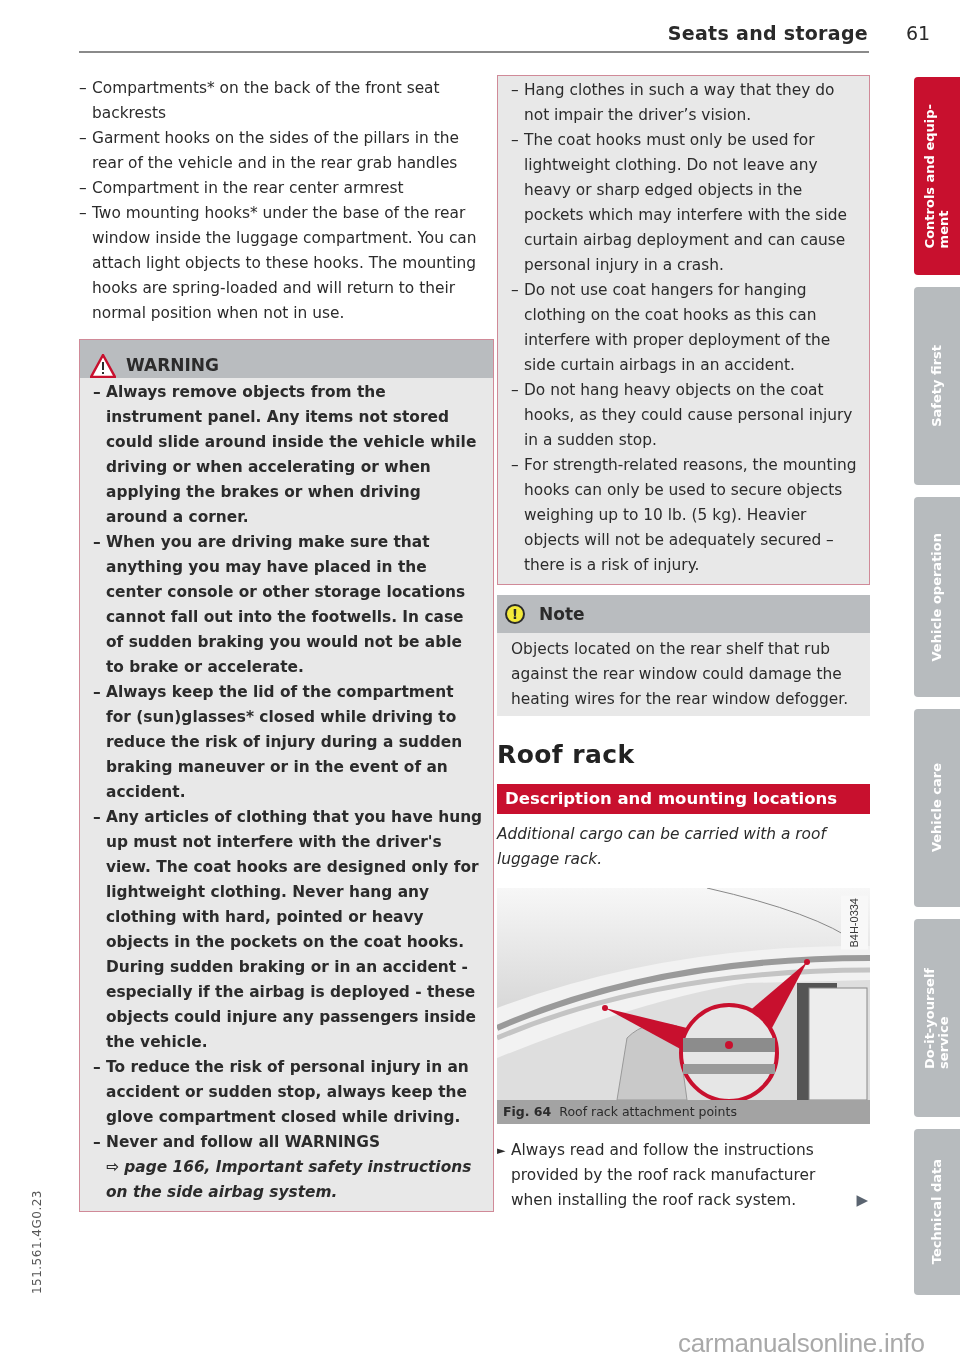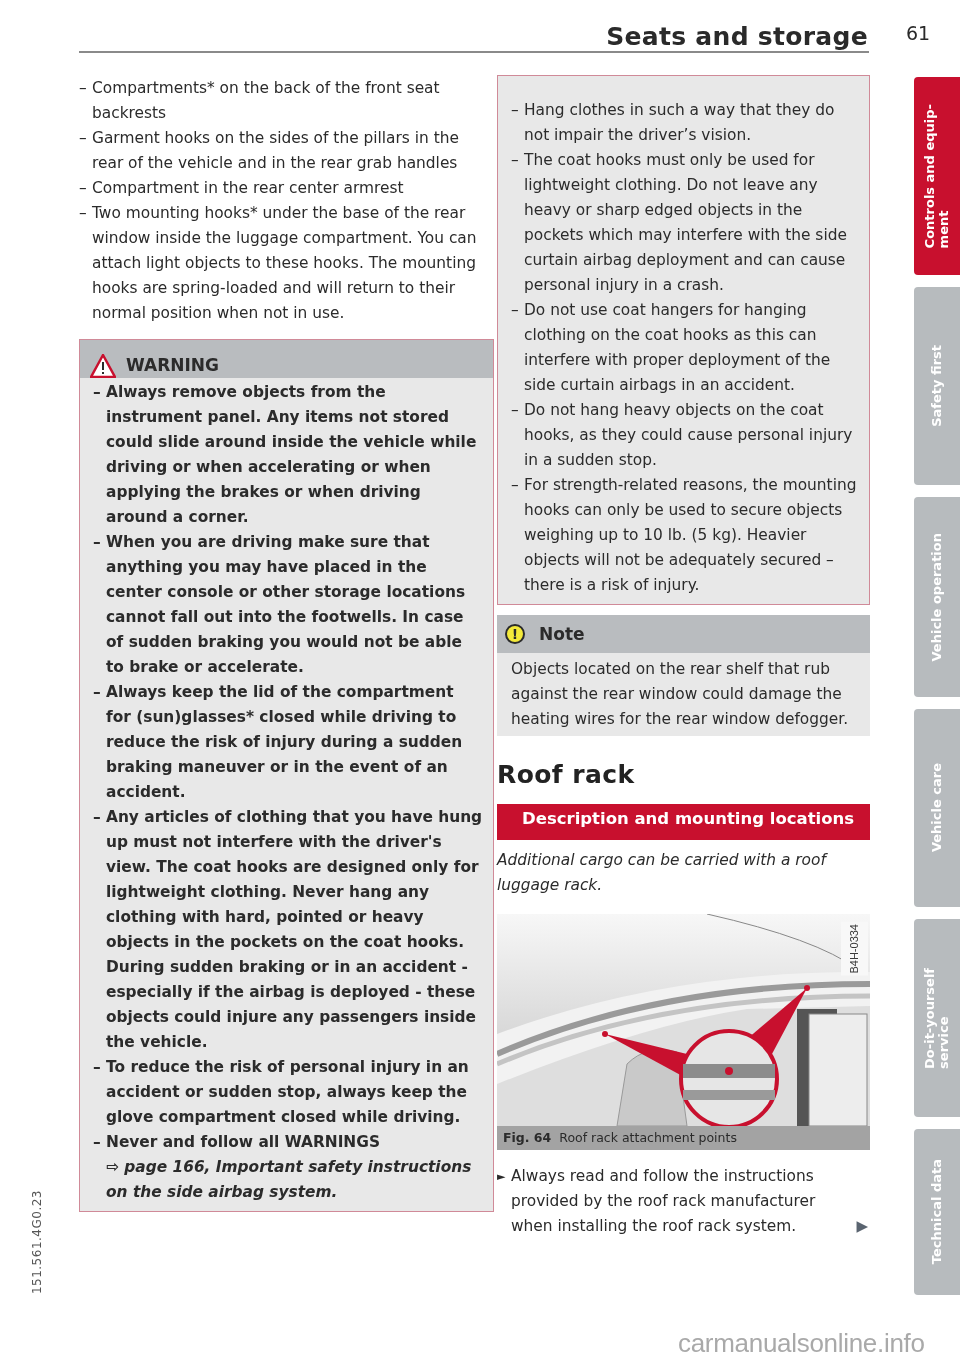--- a/index.html
+++ b/index.html
@@ -3,21 +3,21 @@
   <meta charset="utf-8">
   <style>
     html, body { margin: 0; padding: 0; }
     body {
       width: 960px; height: 1361px; position: relative; overflow: hidden;
       background: #ffffff; color: #2b2b2b;
       font-family: "DejaVu Sans", "Liberation Sans", sans-serif;
     }
     .header-rule { position: absolute; left: 79px; top: 51px; width: 790px; height: 2px; background: #8a8a8a; }
     .header-title {
-      position: absolute; right: 92px; top: 22px; font-size: 25px; font-weight: bold; color: #2a2a2a;
+      position: absolute; right: 92px; top: 22px; font-size: 19px; font-weight: bold; color: #2a2a2a;
       letter-spacing: 0.3px;
     }
     .page-number { position: absolute; left: 906px; top: 22px; font-size: 19px; font-weight: normal; color: #2a2a2a; }
 
     .col { position: absolute; font-size: 15.4px; line-height: 25px; }
     .col-left { left: 79px; top: 76px; width: 415px; }
     .col-right { left: 497px; top: 76px; width: 373px; }
 
     ul.dash { list-style: none; margin: 0; padding: 0; }
     ul.dash li { position: relative; padding-left: 13px; }
@@ -26,38 +26,38 @@
     .warn-box {
       border: 1px solid #d08a98; background: #e8e8e8; margin-top: 13px;
     }
     .warn-box .box-head {
       background: #b9bcbf; height: 38px; display: flex; align-items: flex-end; padding-left: 10px;
       font-size: 17px; font-weight: bold; color: #2b2b2b;
     }
     .warn-box .box-body { padding: 2px 10px 6px 13px; font-weight: bold; }
     .warn-icon { width: 26px; height: 24px; margin-right: 10px; }
 
-    .cont-box { border: 1px solid #d08a98; background: #e8e8e8; padding: 22px 10px 6px 13px; margin-top: -1px; }
+    .cont-box { border: 1px solid #d08a98; background: #e8e8e8; padding: 2px 10px 6px 13px; margin-top: -1px; }
 
     .note-box { background: #e8e8e8; margin-top: 10px; }
     .note-box .box-head {
       background: #b9bcbf; height: 38px; display: flex; align-items: center; padding-left: 8px;
       font-size: 17px; font-weight: bold;
     }
     .note-icon {
       width: 20px; height: 20px; border-radius: 50%; background: #f4ea3a; border: 2px solid #2b2b2b;
       display: flex; align-items: center; justify-content: center; font-size: 14px; font-weight: bold;
       margin-right: 14px; box-sizing: border-box;
     }
     .note-box .box-body { padding: 4px 14px 4px 14px; }
 
     .section-title { font-size: 25px; font-weight: bold; color: #222; margin-top: 22px; line-height: 34px; letter-spacing: 0.4px; }
     .subsection-bar {
-      background: #c8102e; color: #ffffff; font-size: 16.5px; font-weight: bold; height: 36px; line-height: 30px;
-      padding-left: 25px; margin-top: 12px;
+      background: #c8102e; color: #ffffff; font-size: 16.5px; font-weight: bold; height: 30px; line-height: 30px;
+      padding-left: 8px; margin-top: 12px;
     }
     .intro { font-style: italic; margin-top: 8px; padding-right: 10px; }
 
     .figure { margin-top: 16px; width: 373px; }
     .figure-img { position: relative; width: 373px; height: 212px; background: #f0f0f0; overflow: hidden; }
     .figure-id {
       position: absolute; right: 2px; top: 8px; writing-mode: vertical-rl; transform: rotate(180deg);
       font-size: 11px; color: #3a3a3a; background: #f8f8f8; padding: 2px 1px; font-family: "Liberation Sans", sans-serif;
     }
     .figure-caption { background: #a3a3a3; font-size: 12.5px; padding: 3px 6px; line-height: 18px; }

